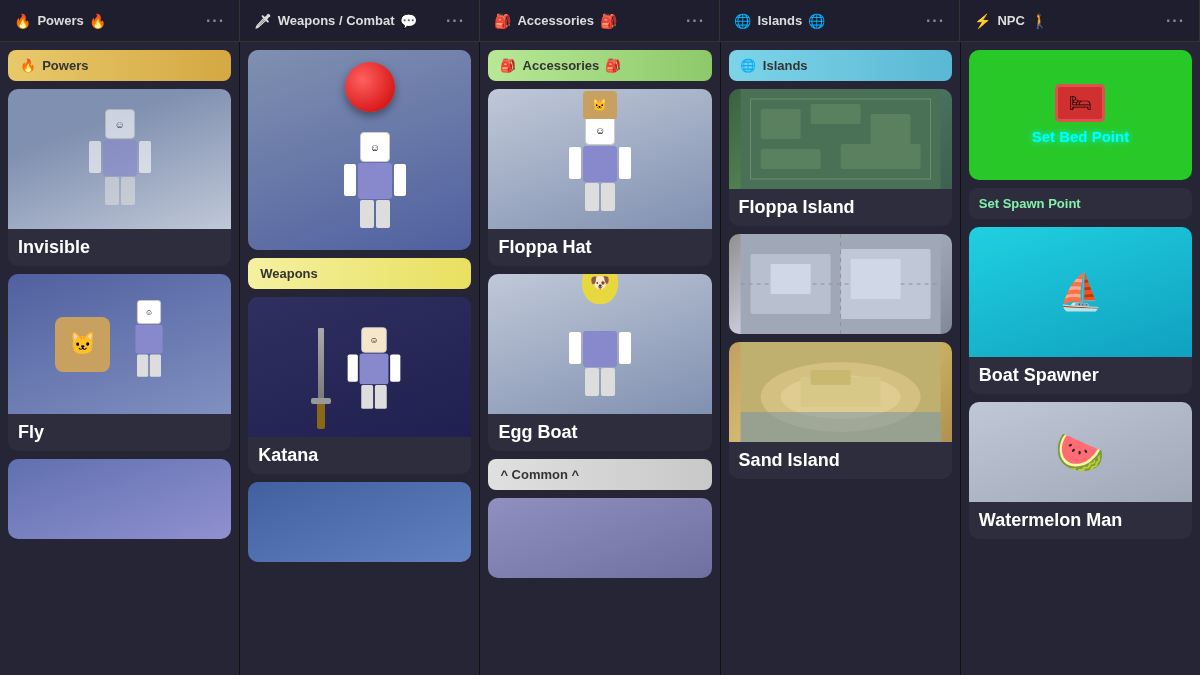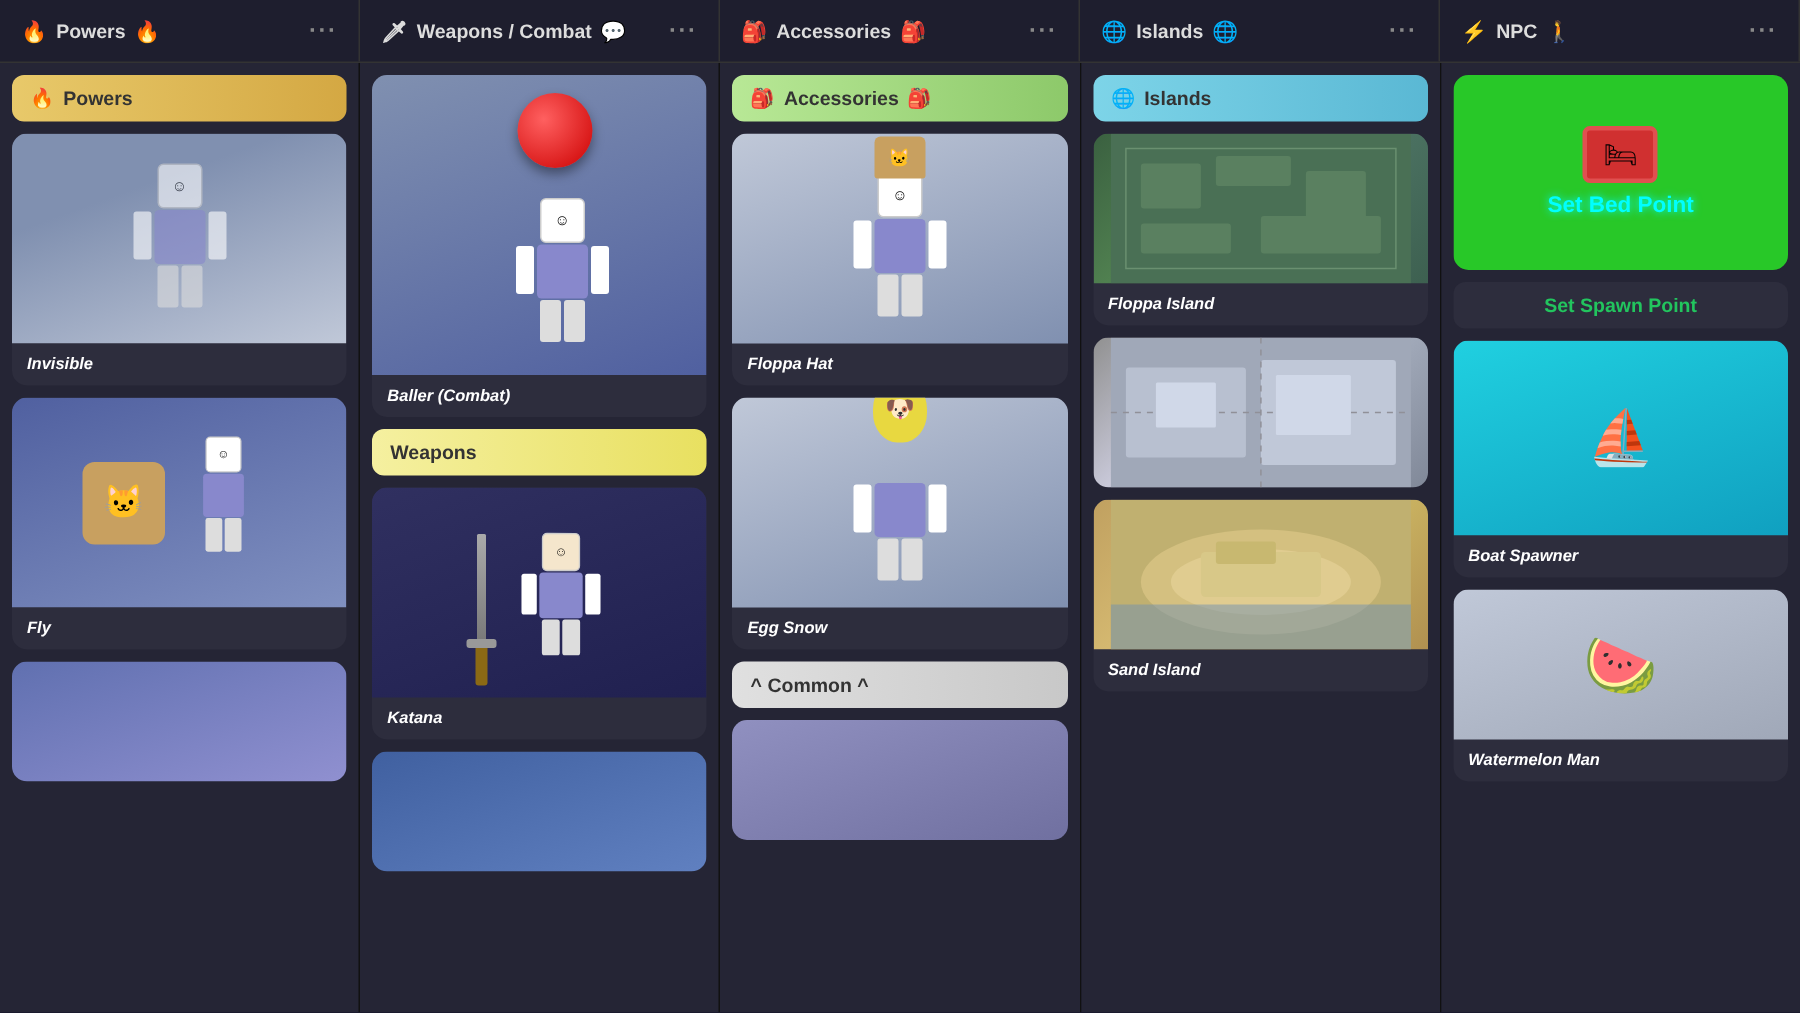--- a/index.html
+++ b/index.html
@@ -100,24 +100,23 @@
       width: 100%;
       height: 140px;
       display: flex;
       align-items: center;
       justify-content: center;
       position: relative;
       overflow: hidden;
     }
     .item-card .card-label {
       padding: 8px 10px;
-      font-size: 11px;
+      font-size: 18px;
       font-weight: 600;
       color: #fff;
-      font-style: italic;
     }
 
     
     .island-card .card-image {
       height: 85px;
     }
 
     
     .npc-card .card-image {
       height: 120px;
@@ -389,21 +388,20 @@
             <div class="roblox-arm"></div>
             <div class="roblox-arm"></div>
           </div>
           <div class="roblox-body"></div>
           <div class="roblox-legs">
             <div class="roblox-leg"></div>
             <div class="roblox-leg"></div>
           </div>
         </div>
       </div>
-      <div class="card-label">Baller (Combat)</div>
     </div>
 
     <div class="category-label weapons">
       <span>Weapons</span>
     </div>
 
     <div class="item-card">
       <div class="card-image bg-dark-blue">
 
         <div style="display:flex;align-items:flex-end;gap:8px;height:100%;padding:8px;">
@@ -480,21 +478,21 @@
               <div class="roblox-arm"></div>
             </div>
             <div class="roblox-body"></div>
             <div class="roblox-legs">
               <div class="roblox-leg"></div>
               <div class="roblox-leg"></div>
             </div>
           </div>
         </div>
       </div>
-      <div class="card-label">Egg Snow</div>
+      <div class="card-label">Egg Boat</div>
     </div>
 
     <div class="category-label common">
       <span>^ Common ^</span>
     </div>
 
     <div class="bottom-clip">
       <div style="width:100%;height:100%;background:linear-gradient(160deg,#9090c0,#7070a0);"></div>
     </div>
   </div>
@@ -569,21 +567,21 @@
           <div style="display:flex;flex-direction:column;align-items:center;justify-content:center;gap:6px;">
 
             <div style="width:50px;height:38px;background:#d03030;border-radius:5px;border:3px solid #e05050;display:flex;align-items:center;justify-content:center;font-size:18px;">🛏</div>
             <div class="set-bed-label">Set Bed Point</div>
           </div>
         </div>
       </div>
 
     </div>
 
-    <div style="padding:8px 10px;font-size:13px;font-weight:600;color:#22c55e;background:#2d2d3d;border-radius:8px;text-align:center;">
+    <div style="padding:8px 10px;font-size:13px;font-weight:600;color:#86efac;background:#2d2d3d;border-radius:8px;">
       <span>Set Spawn Point</span>
     </div>
 
     <div class="item-card npc-card">
       <div class="card-image" style="height:130px;">
         <div class="npc-cyan-bg">
           <div style="display:flex;flex-direction:column;align-items:center;gap:6px;">
             <div style="font-size:36px;">⛵</div>
           </div>
         </div>

